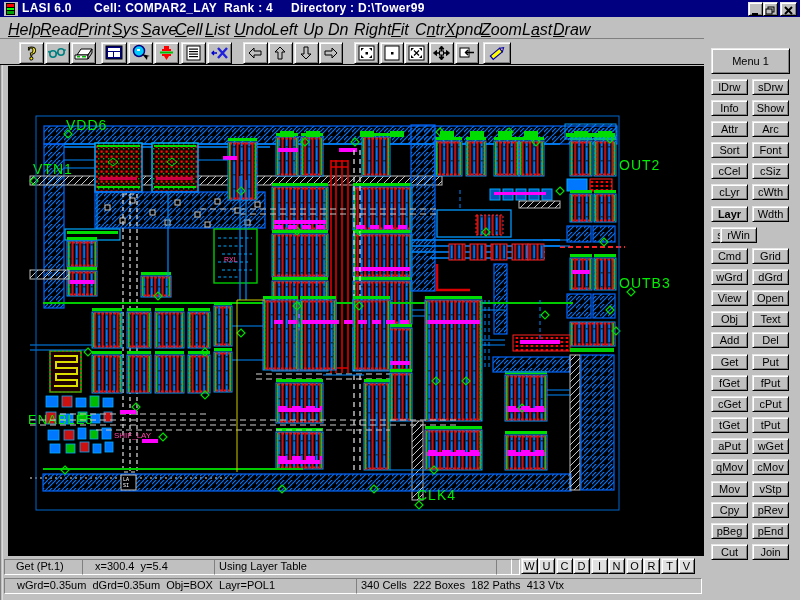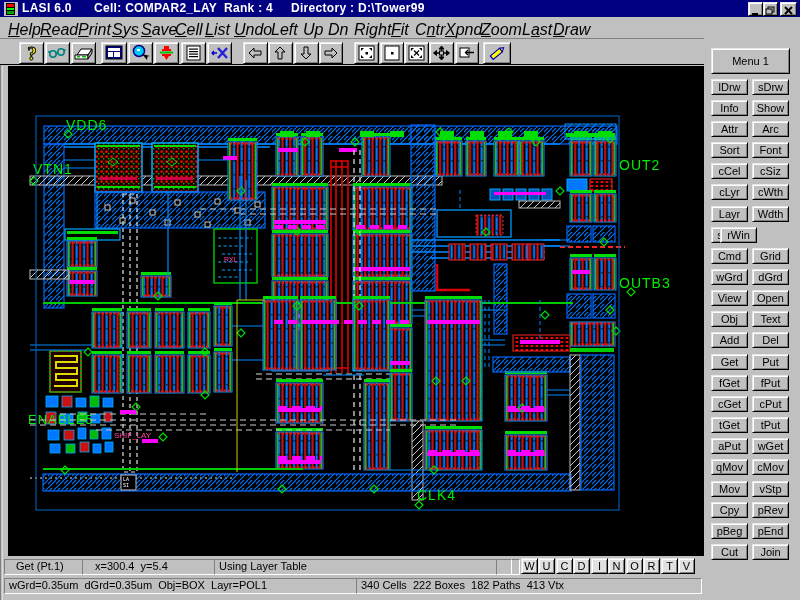--- a/index.html
+++ b/index.html
@@ -893,21 +893,21 @@
 
   <div class="btn sbtn" style="left:711px;top:142px;width:35px;height:14px;">Sort</div>
   <div class="btn sbtn" style="left:752px;top:142px;width:35px;height:14px;">Font</div>
 
   <div class="btn sbtn" style="left:711px;top:163px;width:35px;height:14px;">cCel</div>
   <div class="btn sbtn" style="left:752px;top:163px;width:35px;height:14px;">cSiz</div>
 
   <div class="btn sbtn" style="left:711px;top:184px;width:35px;height:14px;">cLyr</div>
   <div class="btn sbtn" style="left:752px;top:184px;width:35px;height:14px;">cWth</div>
 
-  <div class="btn sbtn" style="left:711px;top:206px;width:35px;height:14px;">Layr</div>
+  <div class="btn sbtn" style="left:711px;top:206px;width:35px;height:14px;font-weight:bold;">Layr</div>
   <div class="btn sbtn" style="left:752px;top:206px;width:35px;height:14px;">Wdth</div>
 
   <div class="btn sbtn" style="left:711px;top:227px;width:35px;height:14px;">sWin</div>
   <div class="btn sbtn" style="left:720px;top:227px;width:35px;height:14px;">rWin</div>
 
   <div class="btn sbtn" style="left:711px;top:248px;width:35px;height:14px;">Cmd</div>
   <div class="btn sbtn" style="left:752px;top:248px;width:35px;height:14px;">Grid</div>
 
   <div class="btn sbtn" style="left:711px;top:269px;width:35px;height:14px;">wGrd</div>
   <div class="btn sbtn" style="left:752px;top:269px;width:35px;height:14px;">dGrd</div>
@@ -962,16 +962,16 @@
   <div class="btn" style="left:538px;top:558px;width:15px;height:14px;font-size:11px;line-height:14px;background:#e0e0e0;">U</div>
   <div class="btn" style="left:556px;top:558px;width:15px;height:14px;font-size:11px;line-height:14px;background:#e0e0e0;">C</div>
   <div class="btn" style="left:573px;top:558px;width:15px;height:14px;font-size:11px;line-height:14px;background:#e0e0e0;">D</div>
   <div class="btn" style="left:591px;top:558px;width:15px;height:14px;font-size:11px;line-height:14px;background:#e0e0e0;">I</div>
   <div class="btn" style="left:608px;top:558px;width:15px;height:14px;font-size:11px;line-height:14px;background:#e0e0e0;">N</div>
   <div class="btn" style="left:626px;top:558px;width:15px;height:14px;font-size:11px;line-height:14px;background:#e0e0e0;">O</div>
   <div class="btn" style="left:643px;top:558px;width:15px;height:14px;font-size:11px;line-height:14px;background:#e0e0e0;">R</div>
   <div class="btn" style="left:661px;top:558px;width:15px;height:14px;font-size:11px;line-height:14px;background:#e0e0e0;">T</div>
   <div class="btn" style="left:678px;top:558px;width:15px;height:14px;font-size:11px;line-height:14px;background:#e0e0e0;">V</div>
 
-  <div class="abs sunken" style="left:4px;top:578px;width:348px;height:14px;font-size:11px;line-height:13px;padding-left:4px;">wGrd=0.35um&nbsp; dGrd=0.35um&nbsp; Obj=BOX&nbsp; Layr=POL1</div>
+  <div class="abs sunken" style="left:4px;top:578px;width:348px;height:14px;font-size:11px;line-height:13px;padding-left:12px;">wGrd=0.35um&nbsp; dGrd=0.35um&nbsp; Obj=BOX&nbsp; Layr=POL1</div>
 
   <div class="abs sunken" style="left:356px;top:578px;width:340px;height:14px;font-size:11px;line-height:13px;padding-left:4px;">340 Cells&nbsp; 222 Boxes&nbsp; 182 Paths&nbsp; 413 Vtx</div>
 </div>
 
 </body></html>

